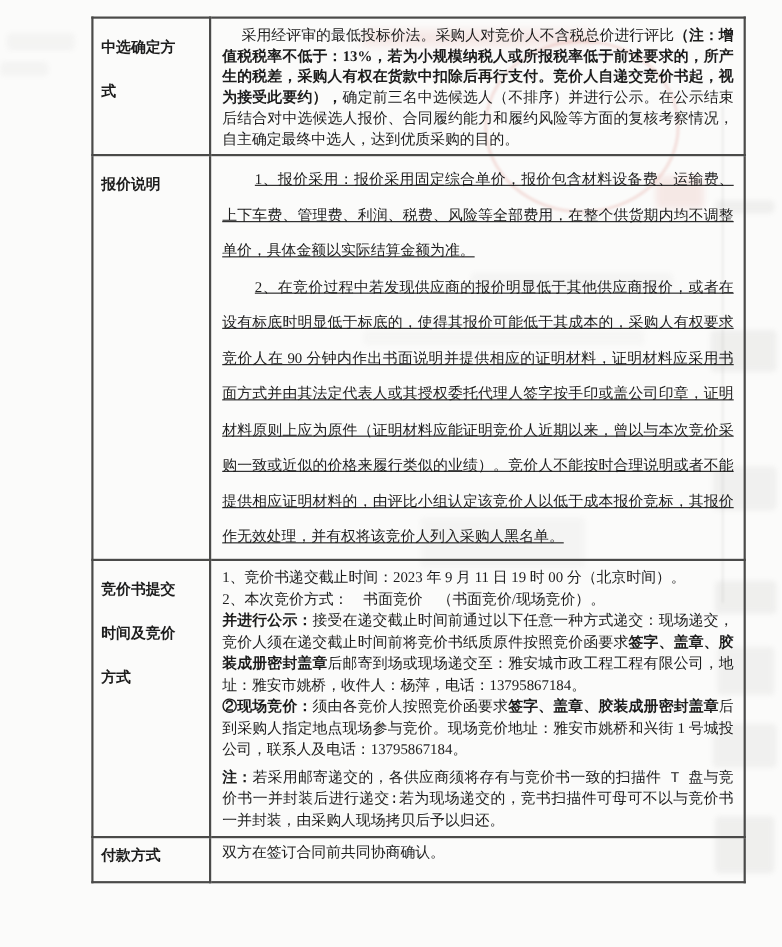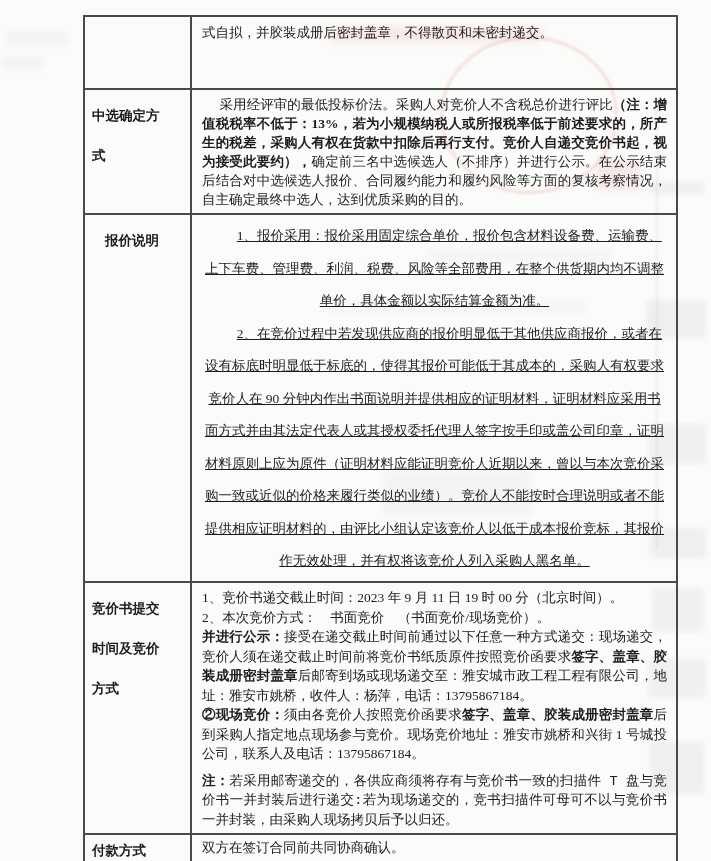--- a/index.html
+++ b/index.html
@@ -13,21 +13,21 @@
   .doc-table td { border:2px solid var(--border); vertical-align:top; }
   .label-cell { width:80px; padding:6px 18px 0 7px; font-weight:bold; font-size:13.5px; }
   .label-cell div { line-height:40px; white-space:nowrap; }
   .content-cell { width:465px; padding:5px 9px 3px 10px; font-size:13.5px; text-align:justify; }
   .content-cell p { margin:0; }
 
   tr.row-0 td { height:63px; }
   tr.row-0 .content-cell p { line-height:21px; }
   tr.row-1 td { height:115px; }
   tr.row-1 .content-cell p { line-height:19px; }
-  tr.row-2 td { height:358px;text-align:center; }
+  tr.row-2 td { height:358px; }
   tr.row-2 .content-cell p { line-height:32.5px; }
   tr.row-3 td { height:237px; }
   tr.row-3 .content-cell p { line-height:19.5px; }
   tr.row-4 td { height:32px; }
   tr.row-4 .label-cell { padding-top:4px; }
   tr.row-4 .label-cell div { line-height:24px; }
   tr.row-4 .content-cell { padding-top:4px; }
 
   .b { font-weight:bold; }
   .u { text-underline-offset:3px; }
@@ -76,26 +76,20 @@
   <div class="art gray g7"></div>
   <div class="art gray g8"></div>
   <div class="art gray g9"></div>
   <div class="art gray g10"></div>
   <div class="art gray g11"></div>
   <div class="art gray g12"></div>
   <div class="art vline"></div>
 
   <table class="doc-table">
     <tbody>
-        <tr class="row-0">
-          <td class="label-cell"></td>
-          <td class="content-cell">
-            <p><span>式自拟，并胶装成册后密封盖章，不得散页和未密封递交。</span></p>
-          </td>
-        </tr>
         <tr class="row-1">
           <td class="label-cell">
             <div>中选确定方</div>
             <div>式</div>
           </td>
           <td class="content-cell">
             <p class="ind-sm"><span>采用经评审的最低投标价法。采购人对竞价人不含税总价进行评比</span><span class="b">（注：增值税税率不低于：</span><span class="b u">13%</span><span class="b">，若为小规模纳税人或所报税率低于前述要求的，所产生的税差，采购人有权在货款中扣除后再行支付。竞价人自递交竞价书起，视为接受此要约），</span><span>确定前三名中选候选人（不排序）并进行公示。在公示结束后结合对中选候选人报价、合同履约能力和履约风险等方面的复核考察情况，自主确定最终中选人，达到优质采购的目的。</span></p>
           </td>
         </tr>
         <tr class="row-2">

